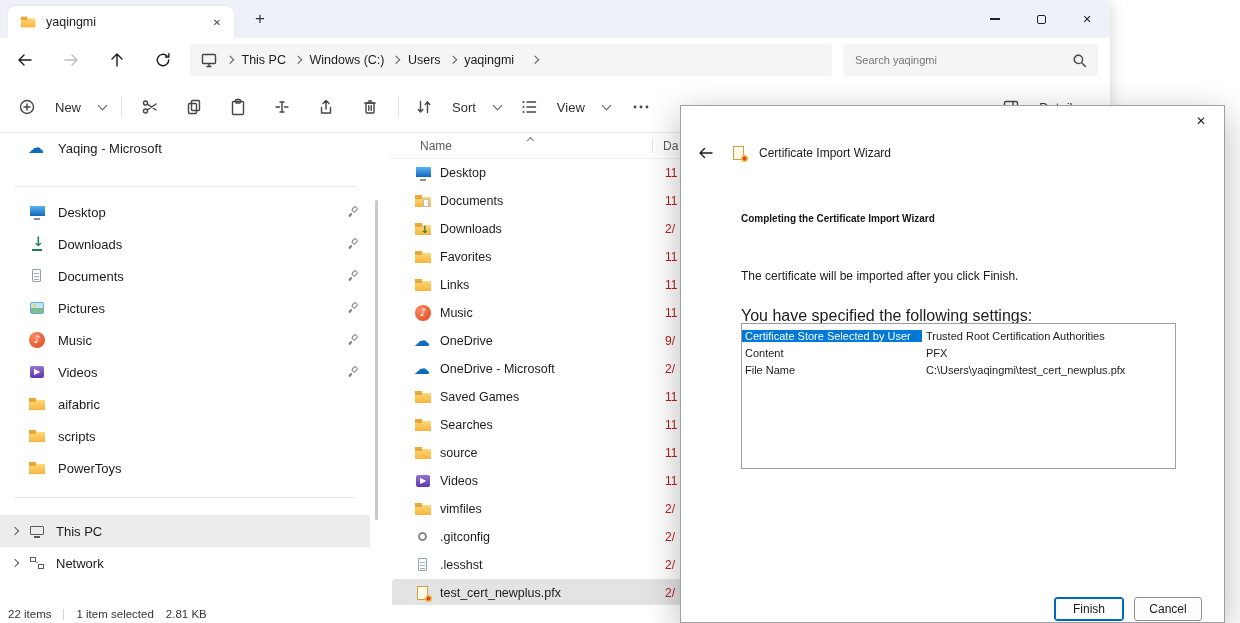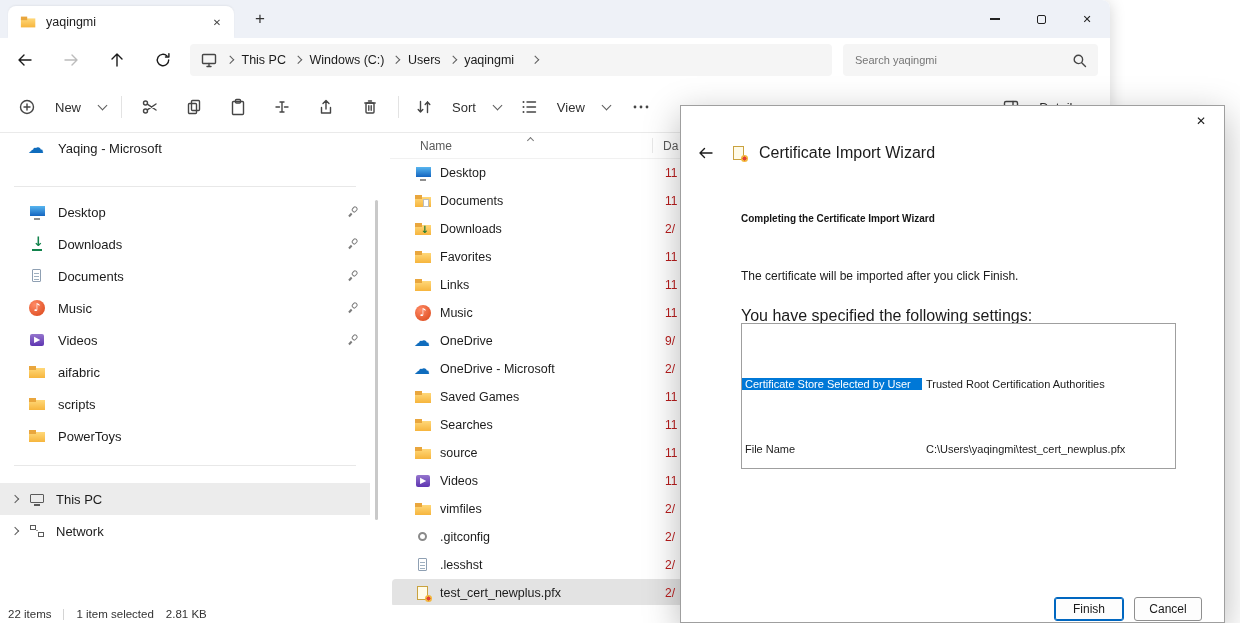--- a/index.html
+++ b/index.html
@@ -159,27 +159,27 @@
 
   
   .dialog { position:absolute; left:680px; top:105px; width:545px; height:518px; background:#fff;
     border:1px solid #9f9f9f; box-shadow:0 10px 34px rgba(0,0,0,.28); }
   .dlg-titlebar { position:absolute; left:0; top:0; right:0; height:32px; }
   .dlg-close { position:absolute; right:0; top:0; width:46px; height:30px;
     display:flex; align-items:center; justify-content:center; font-size:12px; color:#1b1b1b; }
   .dlg-header { position:absolute; left:0; top:32px; right:0; height:30px;
     display:flex; align-items:center; padding-left:12px; gap:11px; }
   .dlg-back { width:26px; height:26px; display:flex; align-items:center; justify-content:center; }
-  .dlg-title { font-size:16px; color:#1b1b1b; }
+  .dlg-title { font-size:12px; color:#1b1b1b; }
   .dlg-heading { position:absolute; left:60px; top:107px; font-size:10px; font-weight:bold; color:#151515; }
   .dlg-intro { position:absolute; left:60px; top:163px; font-size:12px; color:#1b1b1b; }
   .dlg-settings-label { position:absolute; left:60px; top:201px; font-size:16px; color:#1b1b1b; }
   .dlg-box { position:absolute; left:60px; top:217px; width:435px; height:146px;
     border:1px solid #9f9f9f; padding-top:3px; overflow:hidden; background:#fff; }
-  .dlg-row { height:17px; display:flex; align-items:center; font-size:11px;margin-top:48px; }
+  .dlg-row { height:17px; display:flex; align-items:center; font-size:11px; }
   .dlg-key { width:180px; padding-left:3px; white-space:nowrap; overflow:hidden; flex:none; }
   .dlg-row.selected .dlg-key { background:#0078d7; color:#fff; }
   .dlg-val { padding-left:4px; white-space:nowrap; }
   .btn { position:absolute; top:491px; height:24px; display:flex; align-items:center; justify-content:center;
     font-family:inherit; font-size:12px; color:#1b1b1b; background:#fdfdfd;
     border:1px solid #8f8f8f; border-radius:3px; padding:0; }
   .btn-finish { left:373px; width:70px; border-color:#0067c0; box-shadow:inset 0 0 0 1px #0067c0; }
   .btn-cancel { left:453px; width:68px; }
 
   svg.ic { stroke:#454545; fill:none; stroke-width:1.4; stroke-linecap:round; stroke-linejoin:round; }
@@ -368,20 +368,25 @@
           <span class="fi fi-download-arrow"></span>
           <span class="side-label">Downloads</span>
           <span class="pin"></span>
         </div>
         <div class="side-item">
           <span class="fi fi-page"></span>
           <span class="side-label">Documents</span>
           <span class="pin"></span>
         </div>
         <div class="side-item">
+          <span class="fi fi-pictures"></span>
+          <span class="side-label">Pictures</span>
+          <span class="pin"></span>
+        </div>
+        <div class="side-item">
           <span class="fi fi-music"></span>
           <span class="side-label">Music</span>
           <span class="pin"></span>
         </div>
         <div class="side-item">
           <span class="fi fi-videos"></span>
           <span class="side-label">Videos</span>
           <span class="pin"></span>
         </div>
         <div class="side-item nopin">
@@ -533,23 +538,23 @@
   <div class="dlg-heading">Completing the Certificate Import Wizard</div>
   <div class="dlg-intro">The certificate will be imported after you click Finish.</div>
   <div class="dlg-settings-label">You have specified the following settings:</div>
   <div class="dlg-box">
 
   <div class="dlg-row selected">
         <span class="dlg-key">Certificate Store Selected by User</span>
         <span class="dlg-val">Trusted Root Certification Authorities</span>
       </div>
       <div class="dlg-row">
+        <span class="dlg-key">Content</span>
+        <span class="dlg-val">PFX</span>
+      </div>
+      <div class="dlg-row">
         <span class="dlg-key">File Name</span>
         <span class="dlg-val">C:\Users\yaqingmi\test_cert_newplus.pfx</span>
       </div>
-      <div class="dlg-row">
-        <span class="dlg-key">Content</span>
-        <span class="dlg-val">PFX</span>
-      </div>
     </div>
   <button class="btn btn-finish">Finish</button>
   <button class="btn btn-cancel">Cancel</button>
 </div>
 
 </body></html>

